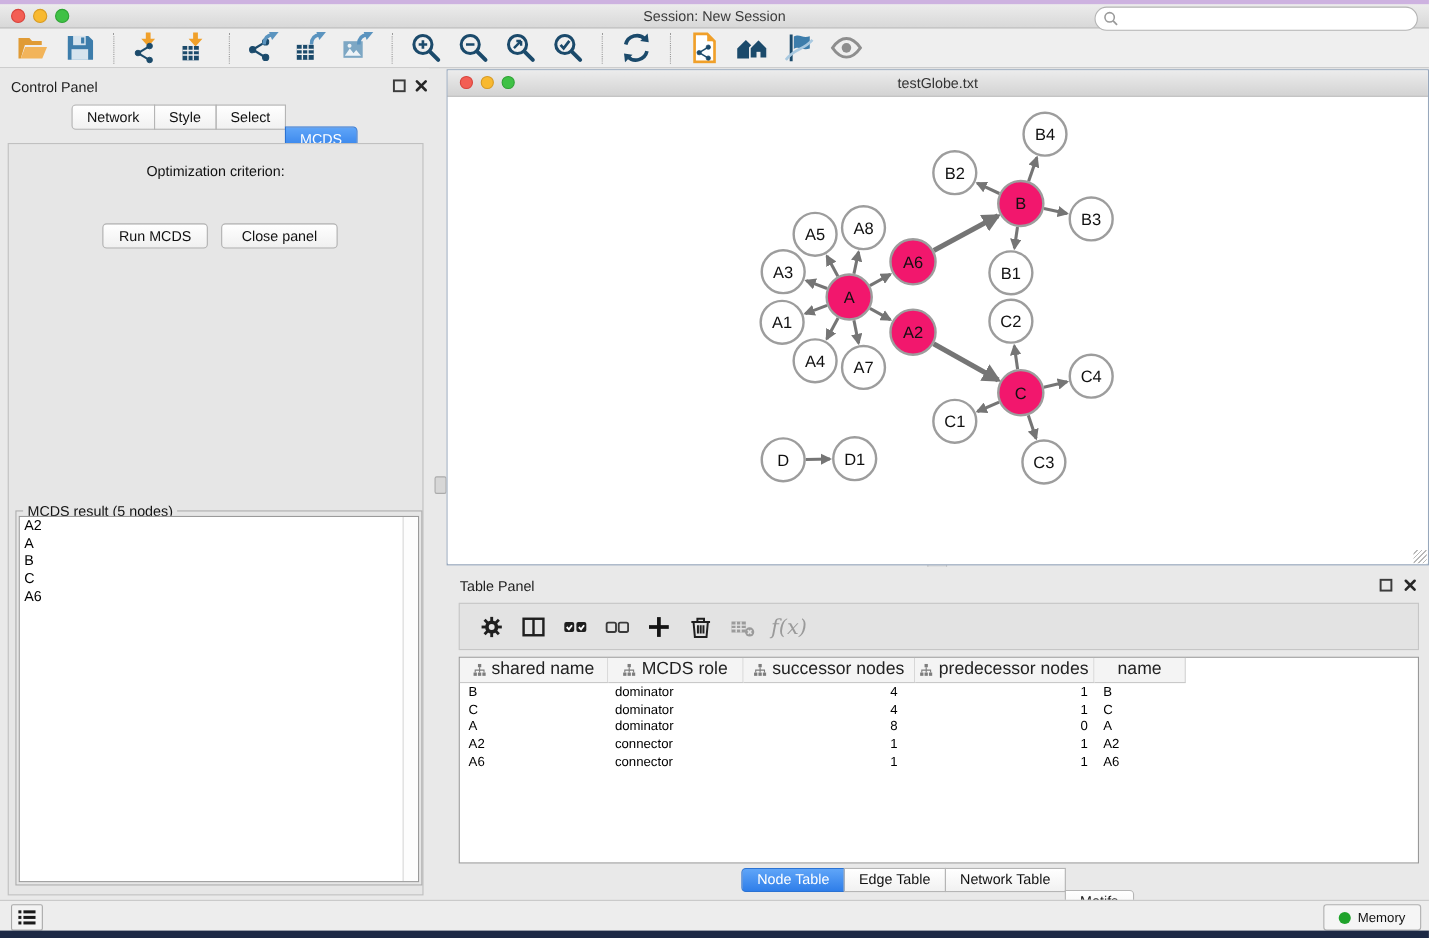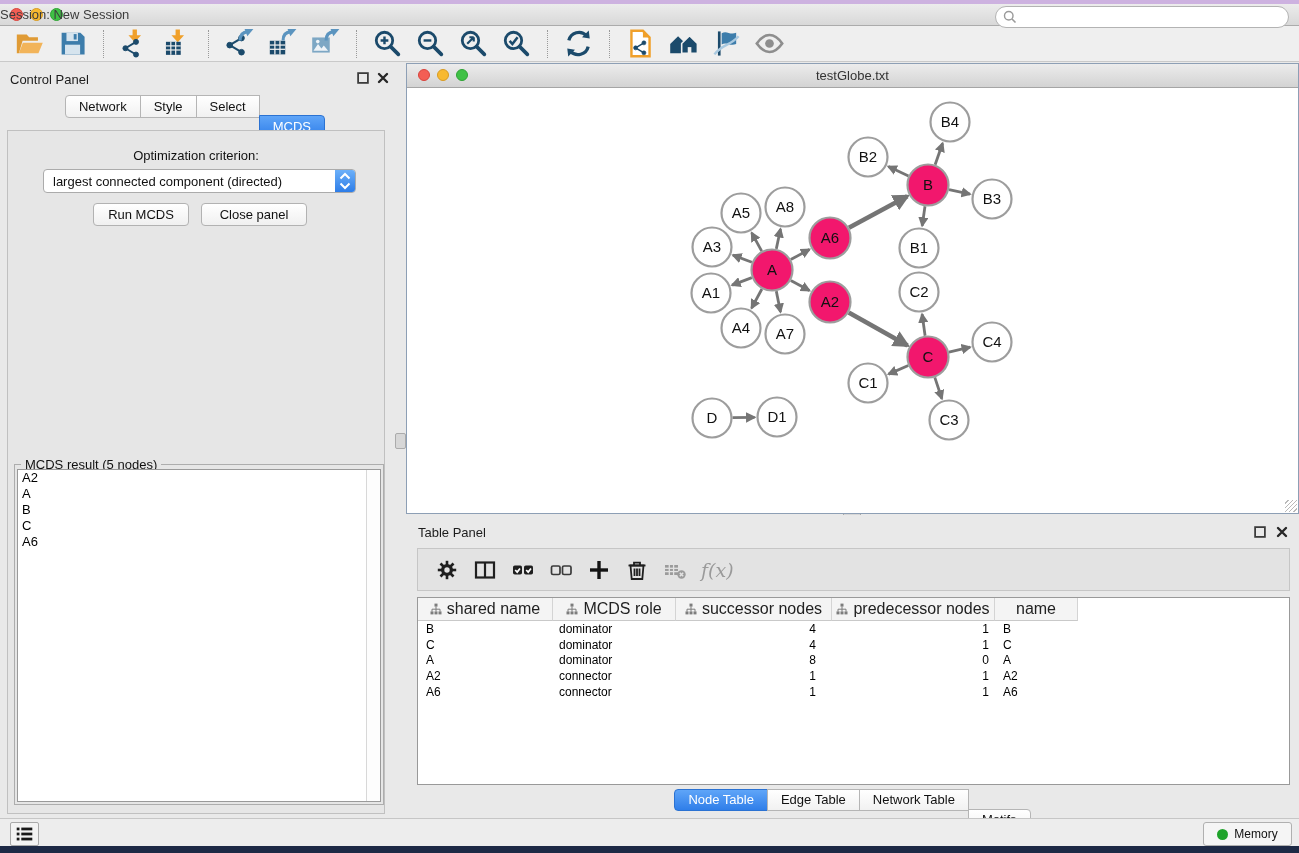--- a/index.html
+++ b/index.html
@@ -10,21 +10,21 @@
 
   
   #mac-strip{position:absolute;left:0;top:0;width:1299px;height:4px;background:#cdb2e0;}
   #titlebar{position:absolute;left:0;top:4px;width:1299px;height:21px;
             background:linear-gradient(#ececec,#d8d8d8);border-bottom:1px solid #ababab;}
   .lights{position:absolute;top:4px;left:10px;display:flex;gap:7px;}
   .light{width:13px;height:13px;border-radius:50%;display:inline-block;}
   .light.red{background:#f35e54;border:1px solid #d8433c;box-sizing:border-box;}
   .light.yellow{background:#f8b930;border:1px solid #d89b22;box-sizing:border-box;}
   .light.green{background:#3fc145;border:1px solid #2ea334;box-sizing:border-box;}
-  #titlebar .title{position:absolute;left:0;right:0;top:3px;text-align:left;
+  #titlebar .title{position:absolute;left:0;right:0;top:3px;text-align:center;
                    font-size:13px;color:#3c3c3c;}
 
   #toolbar{position:absolute;left:0;top:26px;width:1299px;height:36px;
            background:#efefef;border-bottom:1px solid #c9c9c9;
            display:flex;align-items:center;padding-left:8px;box-sizing:border-box;}
   .tb-btn{width:29px;height:29px;margin:0 7px;cursor:pointer;}
   .tb-btn svg{width:100%;height:100%;}
   .tb-sep{width:0;height:28px;border-left:1px dotted #9a9a9a;margin:0 9px;}
   #search-wrap{position:absolute;right:10px;top:6px;width:294px;height:22px;}
   #search-input{width:100%;height:100%;box-sizing:border-box;border:1px solid #b3b3b3;
@@ -280,27 +280,20 @@
           <path d="M4.5 4.5l9 9M13.5 4.5l-9 9" stroke="#272727" stroke-width="2.7" stroke-linecap="round"></path>
         </svg></span>
     <div id="cp-tabs">
         <span class="tab">Network</span>
         <span class="tab">Style</span>
         <span class="tab">Select</span>
         <span class="tab active">MCDS</span>
       </div>
     <div id="cp-box">
       <div id="opt-label">Optimization criterion:</div>
-      <div id="criterion">
-        <span class="val">largest connected component (directed)</span>
-        <span class="stepper"><svg viewBox="0 0 20 22">
-              <path d="M5.5 8.5L10 4l4.5 4.5" stroke="#fff" stroke-width="2" fill="none"></path>
-              <path d="M5.5 13.5L10 18l4.5-4.5" stroke="#fff" stroke-width="2" fill="none"></path>
-            </svg></span>
-      </div>
       <div class="cp-button" id="run-btn">Run MCDS</div>
       <div class="cp-button" id="close-btn">Close panel</div>
       <div id="mcds-fieldset">
         <span id="mcds-legend">MCDS result (5 nodes)</span>
         <div id="mcds-list">
           <div class="mcds-item">A2</div>
             <div class="mcds-item">A</div>
             <div class="mcds-item">B</div>
             <div class="mcds-item">C</div>
             <div class="mcds-item">A6</div>

